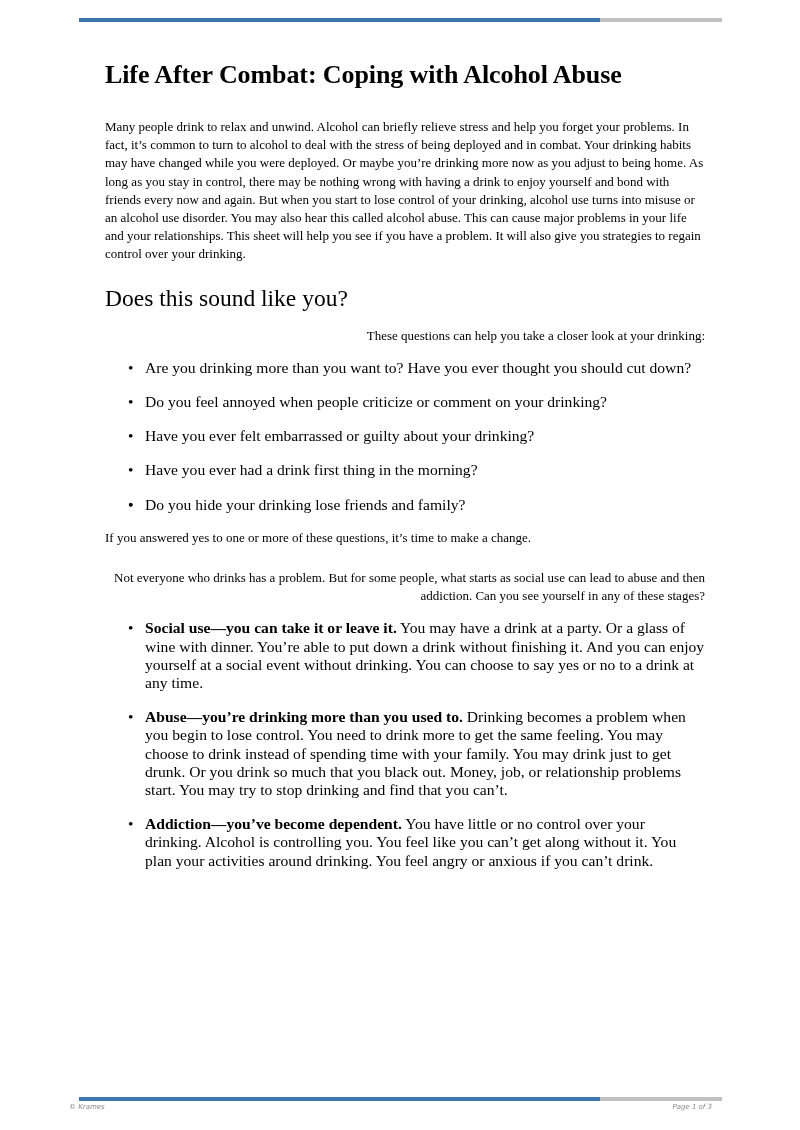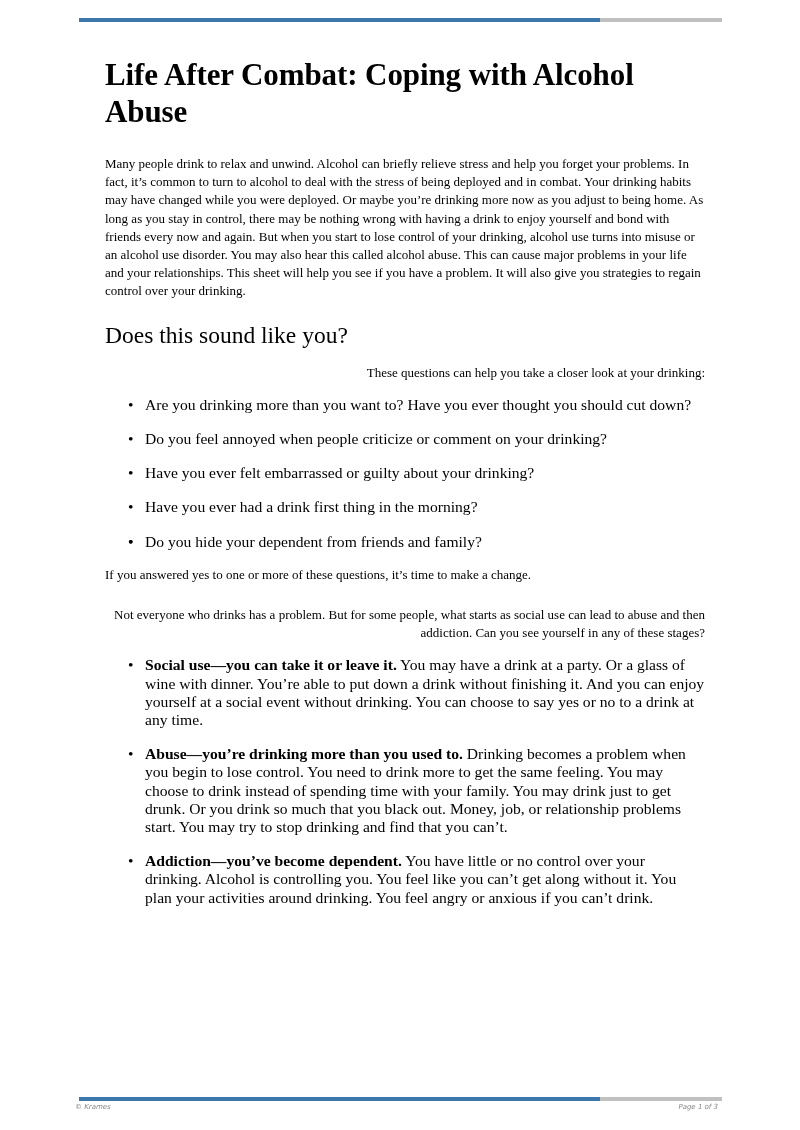--- a/index.html
+++ b/index.html
@@ -3,25 +3,25 @@
   <meta charset="utf-8">
   <style>
     html, body { margin: 0; padding: 0; background: #ffffff; }
     body { width: 800px; height: 1130px; position: relative; overflow: hidden;
       font-family: "Liberation Serif", serif; color: #000; }
     .bar { position: absolute; left: 79px; width: 643px; height: 4px; display: flex; }
     .bar .blue { width: 522px; background: #3d78ad; }
     .bar .gray { flex: 1; background: #c0c0c0; }
     .bar.top { top: 18px; }
     .bar.bottom { top: 1097px; }
-    .footer { position: absolute; top: 1103px; left: 75px; width: 643px; display: flex;
+    .footer { position: absolute; top: 1103px; left: 69px; width: 643px; display: flex;
       justify-content: space-between; font-family: "DejaVu Sans", sans-serif; font-style: italic;
       font-size: 7px; color: #888; }
     .content { position: absolute; left: 105px; top: 56px; width: 600px; }
-    h1 { font-size: 31px; line-height: 37px; font-weight: bold; margin: 0 0 25px 0; letter-spacing: -0.1px; }
+    h1 { font-size: 26px; line-height: 37px; font-weight: bold; margin: 0 0 25px 0; letter-spacing: -0.1px; }
     h2 { font-size: 23.5px; line-height: 28px; font-weight: normal; margin: 0 0 15px 0; }
     p { font-size: 13px; line-height: 18.2px; margin: 0; }
     p.intro { margin-bottom: 20px; }
     p.lead { margin-bottom: 14px; text-align: right; }
     ul { list-style: none; margin: 0; padding: 0; }
     li { position: relative; padding-left: 40px; font-size: 15.6px; line-height: 18.2px; }
     li .bullet { position: absolute; left: 23px; top: 0; }
     ul.q li { margin-bottom: 16px; }
     ul.stages li { margin-bottom: 16px; }
     p.after { margin-bottom: 22px; margin-top: -1px; }
@@ -40,21 +40,21 @@
   <p class="intro">Many people drink to relax and unwind. Alcohol can briefly relieve stress and help you forget your problems. In fact, it’s common to turn to alcohol to deal with the stress of being deployed and in combat. Your drinking habits may have changed while you were deployed. Or maybe you’re drinking more now as you adjust to being home. As long as you stay in control, there may be nothing wrong with having a drink to enjoy yourself and bond with friends every now and again. But when you start to lose control of your drinking, alcohol use turns into misuse or an alcohol use disorder. You may also hear this called alcohol abuse. This can cause major problems in your life and your relationships. This sheet will help you see if you have a problem. It will also give you strategies to regain control over your drinking.</p>
 
   <h2>Does this sound like you?</h2>
   <p class="lead">These questions can help you take a closer look at your drinking:</p>
   <ul class="q">
     <li><span class="bullet">•</span><span>Are you drinking more than you want to? Have you ever thought you should cut down?</span></li>
     <li><span class="bullet">•</span><span>Do you feel annoyed when people criticize or comment on your drinking?</span></li>
     <li><span class="bullet">•</span><span>Have you ever felt embarrassed or guilty about your drinking?</span></li>
     <li><span class="bullet">•</span><span>Have you ever had a drink first thing in the morning?</span></li>
     <li><span class="bullet">•</span></li>
-    <li><span class="bullet">•</span><span>Do you hide your dependent from friends and family?</span></li>
+    <li><span class="bullet">•</span><span>Do you hide your drinking lose friends and family?</span></li>
   </ul>
   <p class="after">If you answered yes to one or more of these questions, it’s time to make a change.</p>
 
   <p class="lead">Not everyone who drinks has a problem. But for some people, what starts as social use can lead to abuse and then addiction. Can you see yourself in any of these stages?</p>
   <ul class="stages">
     <li><span class="bullet">•</span><b>Social use—you can take it or leave it.</b><span> You may have a drink at a party. Or a glass of wine with dinner. You’re able to put down a drink without finishing it. And you can enjoy yourself at a social event without drinking. You can choose to say yes or no to a drink at any time.</span></li>
     <li><span class="bullet">•</span><b>Abuse—you’re drinking more than you used to.</b><span> Drinking becomes a problem when you begin to lose control. You need to drink more to get the same feeling. You may choose to drink instead of spending time with your family. You may drink just to get drunk. Or you drink so much that you black out. Money, job, or relationship problems start. You may try to stop drinking and find that you can’t.</span></li>
     <li><span class="bullet">•</span><b>Addiction—you’ve become dependent.</b><span> You have little or no control over your drinking. Alcohol is controlling you. You feel like you can’t get along without it. You plan your activities around drinking. You feel angry or anxious if you can’t drink.</span></li>
   </ul>
 </div>

